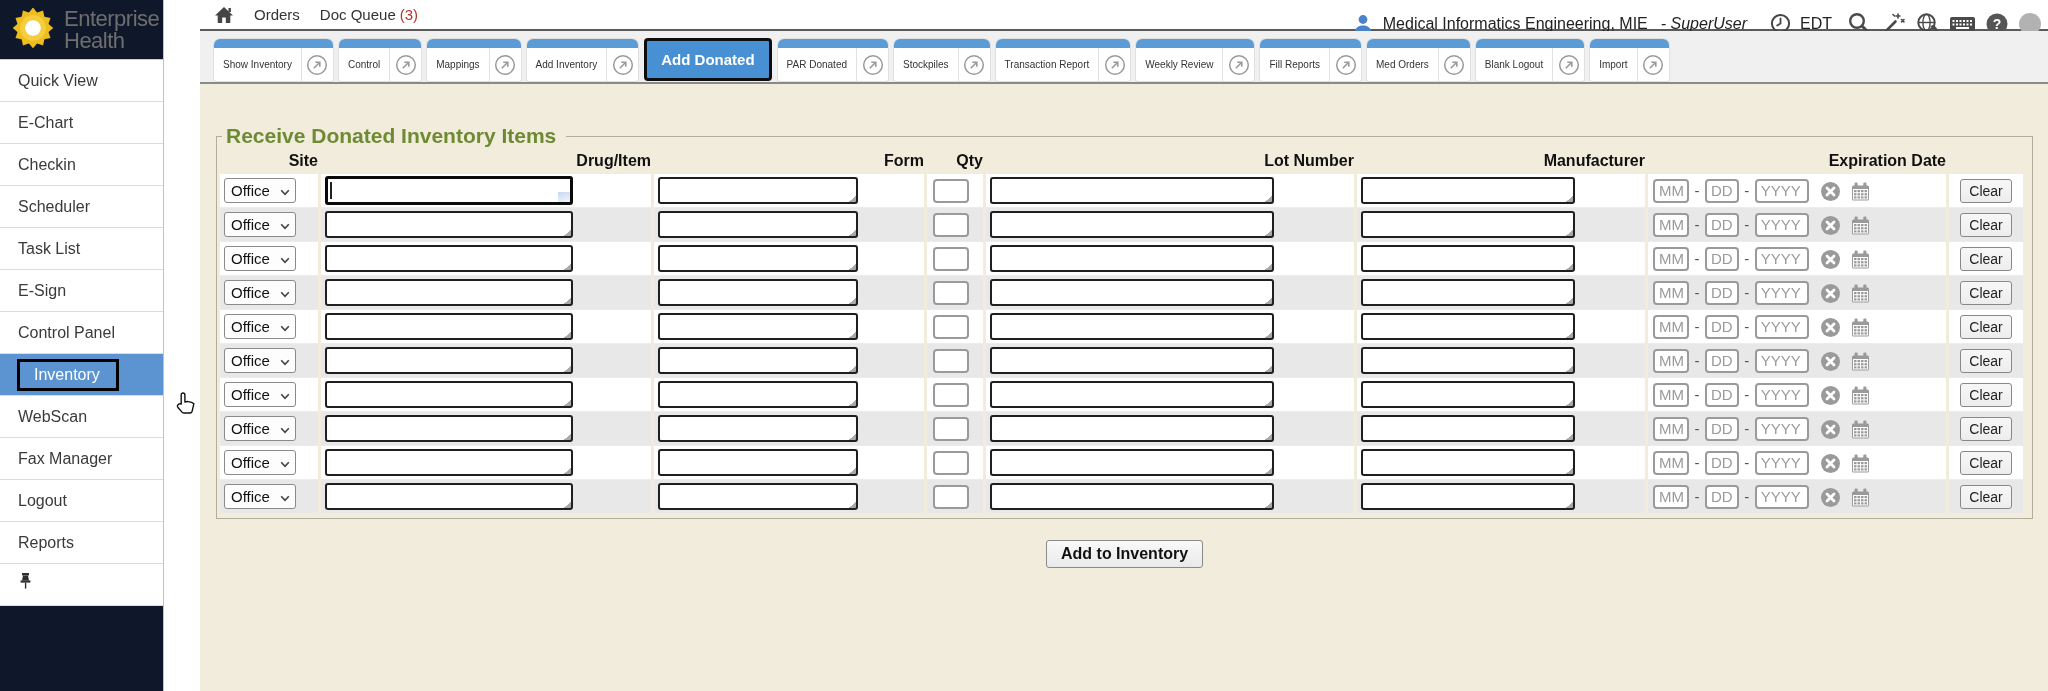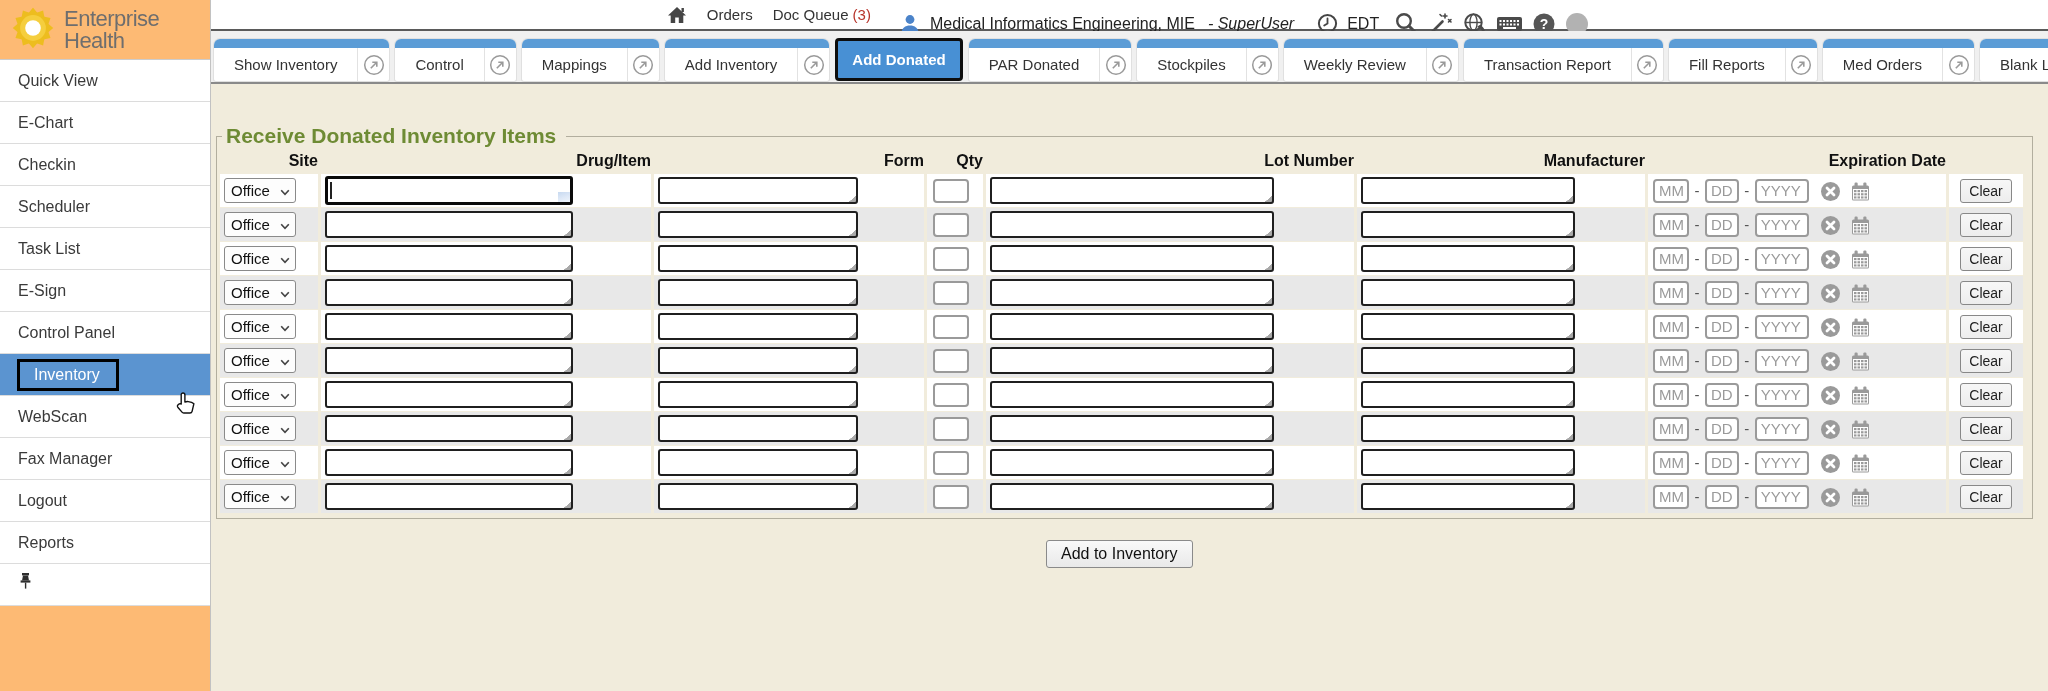--- a/index.html
+++ b/index.html
@@ -1,45 +1,45 @@
 <!DOCTYPE html>
 <html><head>
 <meta charset="utf-8">
 <style>
   * { margin:0; padding:0; box-sizing:border-box; }
   html,body { width:2048px; height:691px; font-family:"Liberation Sans", sans-serif; background:#fff; overflow:hidden; }
   .app { position:relative; width:2048px; height:691px; }
 
   
-  .sidebar { position:absolute; left:0; top:0; width:211px; height:691px; background:#fdba74; border-right:1px solid #c2c2c2; z-index:5; }
+  .sidebar { position:absolute; left:0; top:0; width:164px; height:691px; background:#0f172a; border-right:1px solid #c2c2c2; z-index:5; }
   .logo-block { height:60px; border-bottom:1px solid #ccc; display:flex; align-items:center; padding-left:10px; }
   .logo-text { margin-left:8px; color:#6e6e6e; font-size:22px; line-height:22px; letter-spacing:-0.5px; }
   .side-item { height:42px; line-height:41px; border-bottom:1px solid #dcdcdc; font-size:16px; color:#3a3a3a; padding-left:18px; cursor:pointer; background:#fff; }
   .side-item.selected { background:#5b94d0; color:#fff; padding-left:12px; display:flex; align-items:center; }
   .side-item.selected .sel-box { border:3px solid #000; padding:4px 16px 4px 14px; margin-left:5px; line-height:18px; }
   .pin-row { display:flex; align-items:center; }
 
   
-  .topbar { position:absolute; left:200px; top:0; width:1848px; height:31px; background:#fff; border-bottom:2px solid #5a5a5a; display:flex; align-items:center; justify-content:center; padding:0 6px 0 14px;gap:28px; }
+  .topbar { position:absolute; left:200px; top:0; width:1848px; height:31px; background:#fff; border-bottom:2px solid #5a5a5a; display:flex; align-items:center; justify-content:space-between; padding:0 6px 0 14px;gap:28px; }
   .tb-left { display:flex; align-items:center; gap:20px; }
   .tb-right { display:flex; align-items:center; gap:9px;margin-top:18px; }
   .tb-link { font-size:15px; color:#333; cursor:pointer; }
   .dq-count { color:#b7342b; margin-left:4px; }
   .org-name { font-size:16px; color:#222; }
   .role { font-size:16px; color:#222; font-style:italic; margin:0 8px 0 4px; }
   .tz { font-size:16px; color:#222; margin-right:6px; }
   .tb-icon { display:inline-flex; align-items:center; cursor:pointer; }
 
   
   .tabstrip { position:absolute; left:200px; top:31px; width:1848px; height:53px; background:#f0f0f0; border-bottom:2px solid #8a8a8a; overflow:hidden; }
   .tabs { display:flex; align-items:flex-end; gap:6px; padding:7px 0 2px 14px; }
   .tab { background:#fff; border-radius:6px 6px 2px 2px; box-shadow:0 0 0 1px #e0e0e0; cursor:pointer; flex:0 0 auto; }
   .tab-strip { height:9px; background:#5b9cd6; border-radius:6px 6px 0 0; }
   .tab-body { display:flex; align-items:center; height:33px; }
-  .tab-label { font-size:15px; color:#333; padding:0 20px; white-space:nowrap; }
+  .tab-label { font-size:10px; color:#333; padding:0 9px; white-space:nowrap; }
   .tab-icon { width:32px; align-self:stretch; display:flex; align-items:center; justify-content:center; border-left:1px solid #e2e2e2; }
   .tab.active { background:#4890d4; border:3px solid #0d0d0d; border-radius:4px; box-shadow:none; height:43px; display:flex; align-items:center; }
   .tab-label-active { color:#fff; font-weight:bold; font-size:15px; padding:0 14px; white-space:nowrap; }
 
   
   .content { position:absolute; left:200px; top:84px; width:1848px; height:607px; background:#f1ecdc; }
   .fieldset { position:absolute; left:16px; top:52px; width:1817px; height:383px; border:1px solid #b2ae9e; }
   .legend { position:absolute; top:-13px; left:5px; background:#f1ecdc; color:#6e8b34; font-size:21px; font-weight:bold; padding:0 10px 2px 4px; white-space:nowrap; }
 
   .grid { display:table; border-spacing:3px 1px; margin:14px 0 0 0; }
@@ -65,21 +65,21 @@
   .caret { position:absolute; left:9px; top:6px; width:2px; height:17px; background:#222; }
   .qty { width:36px; height:24px; border:2px solid #9a9a9a; border-radius:4px; margin-left:6px; font-size:15px; padding:0 3px; background:#fff; }
   .di { height:24px; border:2px solid #9a9a9a; border-radius:4px; font-size:15px; padding:0 2px 0 4px; color:#555; background:#fff; }
   .di::placeholder { color:#9a9a9a; opacity:1; }
   .w-mm{width:36px} .w-dd{width:34px} .w-yyyy{width:54px}
   .dash { color:#555; font-size:15px; margin:0 1px; }
   .c-exp { padding-left:5px; white-space:nowrap; }
   .icon-x { margin-left:7px; vertical-align:middle; display:inline-flex; cursor:pointer; }
   .icon-cal { margin-left:4px; vertical-align:middle; display:inline-flex; cursor:pointer; }
   .clearbtn { font-size:14px; color:#222; padding:3px 8px; border:1px solid #888; border-radius:3px; background:linear-gradient(#f7f7f7,#ededed); cursor:pointer; font-family:"Liberation Sans",sans-serif; }
-  .submit { position:absolute; left:846px; top:456px; font-size:16px; color:#111; padding:4px 14px; border:1px solid #8a8a8a; border-radius:3px; background:linear-gradient(#f9f9f9,#e9e9e9); cursor:pointer; font-family:"Liberation Sans",sans-serif; }
+  .submit { position:absolute; left:846px; top:456px; font-size:16px; color:#111; padding:4px 14px; border:1px solid #8a8a8a; border-radius:3px; background:linear-gradient(#f9f9f9,#e9e9e9); cursor:pointer; font-family:"Liberation Sans",sans-serif;font-weight:bold; }
 
   .cursor { position:absolute; left:174px; top:391px; z-index:50; pointer-events:none; }
 </style>
 </head>
 <body>
 
 <div class="app">
 
   <aside class="sidebar">
     <div class="logo-block">
@@ -295,33 +295,33 @@
               <svg width="22" height="22" viewBox="0 0 22 22">
                 <circle cx="11" cy="11" r="9.3" fill="none" stroke="#9a9a9a" stroke-width="1.5"></circle>
                 <path d="M7.8 14.2 L13.8 8.2 M9.3 8.2 H13.8 V12.7" fill="none" stroke="#9a9a9a" stroke-width="1.6"></path>
               </svg>
             </span>
           </div>
         </div>
         <div class="tab">
           <div class="tab-strip"></div>
           <div class="tab-body">
+            <span class="tab-label">Transaction Report</span>
+            <span class="tab-icon">
+              <svg width="22" height="22" viewBox="0 0 22 22">
+                <circle cx="11" cy="11" r="9.3" fill="none" stroke="#9a9a9a" stroke-width="1.5"></circle>
+                <path d="M7.8 14.2 L13.8 8.2 M9.3 8.2 H13.8 V12.7" fill="none" stroke="#9a9a9a" stroke-width="1.6"></path>
+              </svg>
+            </span>
+          </div>
+        </div>
+        <div class="tab">
+          <div class="tab-strip"></div>
+          <div class="tab-body">
             <span class="tab-label">Weekly Review</span>
-            <span class="tab-icon">
-              <svg width="22" height="22" viewBox="0 0 22 22">
-                <circle cx="11" cy="11" r="9.3" fill="none" stroke="#9a9a9a" stroke-width="1.5"></circle>
-                <path d="M7.8 14.2 L13.8 8.2 M9.3 8.2 H13.8 V12.7" fill="none" stroke="#9a9a9a" stroke-width="1.6"></path>
-              </svg>
-            </span>
-          </div>
-        </div>
-        <div class="tab">
-          <div class="tab-strip"></div>
-          <div class="tab-body">
-            <span class="tab-label">Transaction Report</span>
             <span class="tab-icon">
               <svg width="22" height="22" viewBox="0 0 22 22">
                 <circle cx="11" cy="11" r="9.3" fill="none" stroke="#9a9a9a" stroke-width="1.5"></circle>
                 <path d="M7.8 14.2 L13.8 8.2 M9.3 8.2 H13.8 V12.7" fill="none" stroke="#9a9a9a" stroke-width="1.6"></path>
               </svg>
             </span>
           </div>
         </div>
         <div class="tab">
           <div class="tab-strip"></div>

